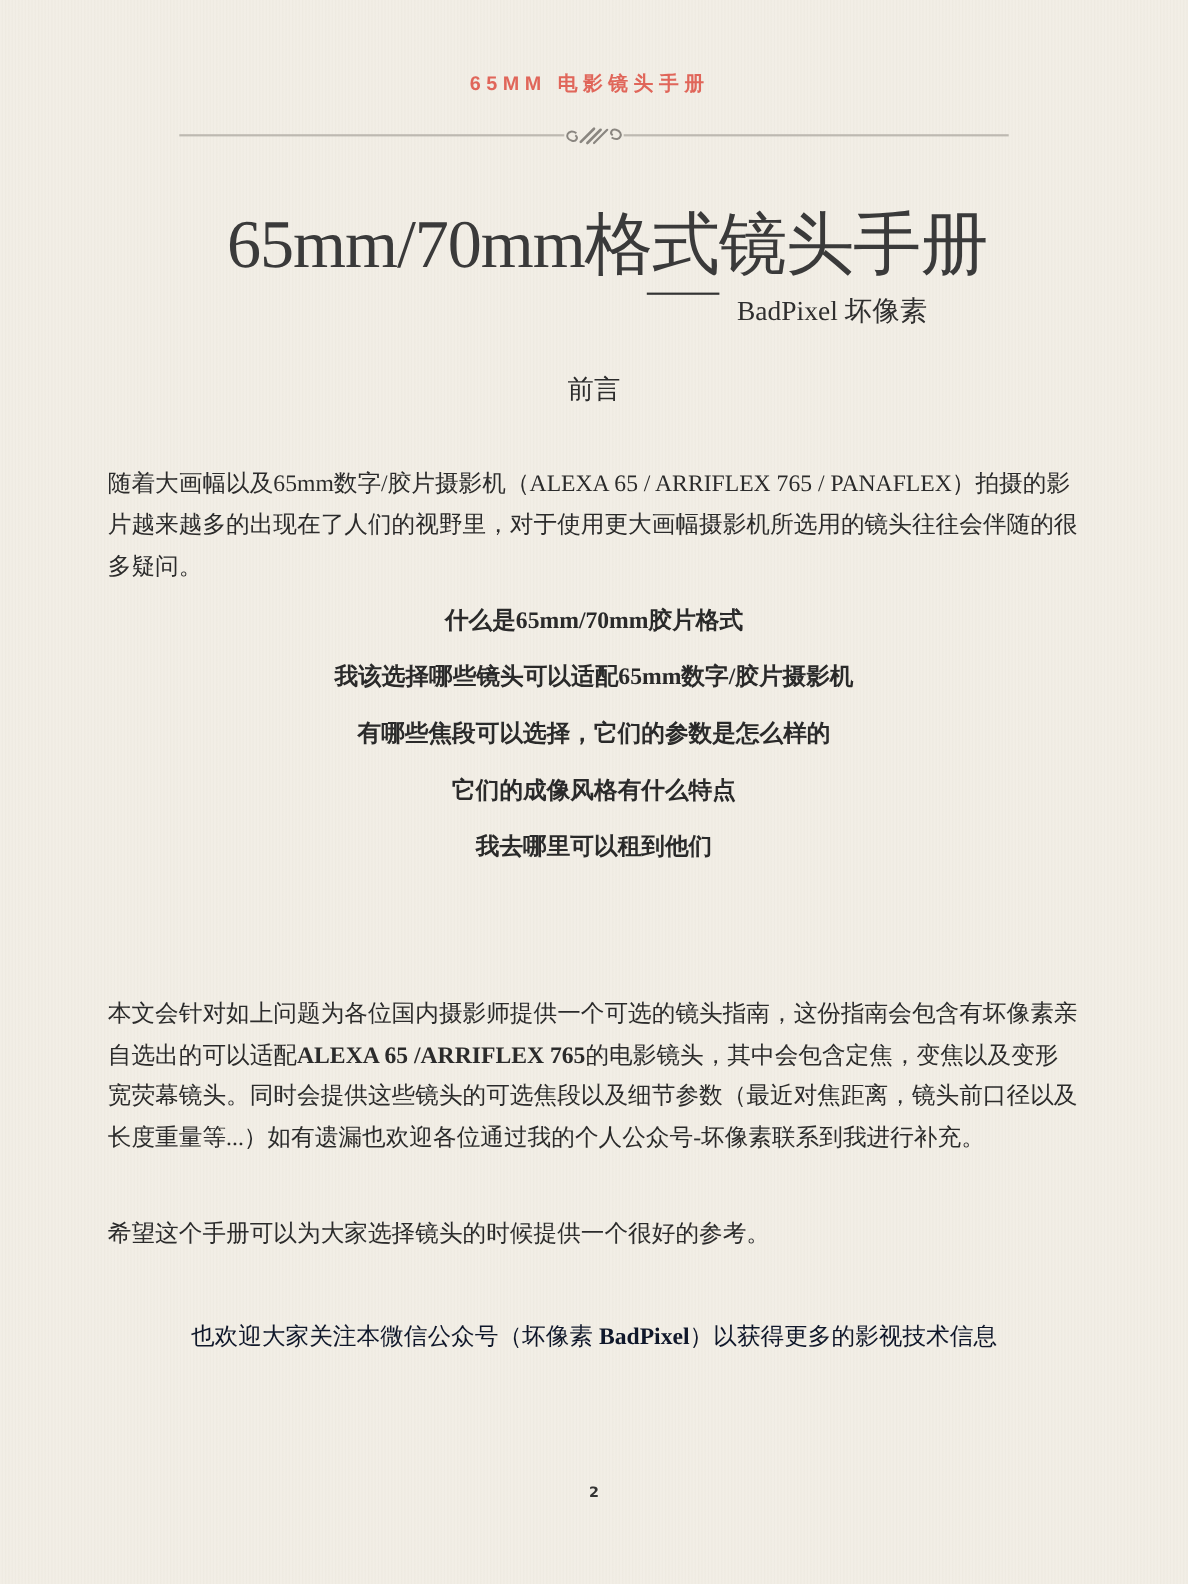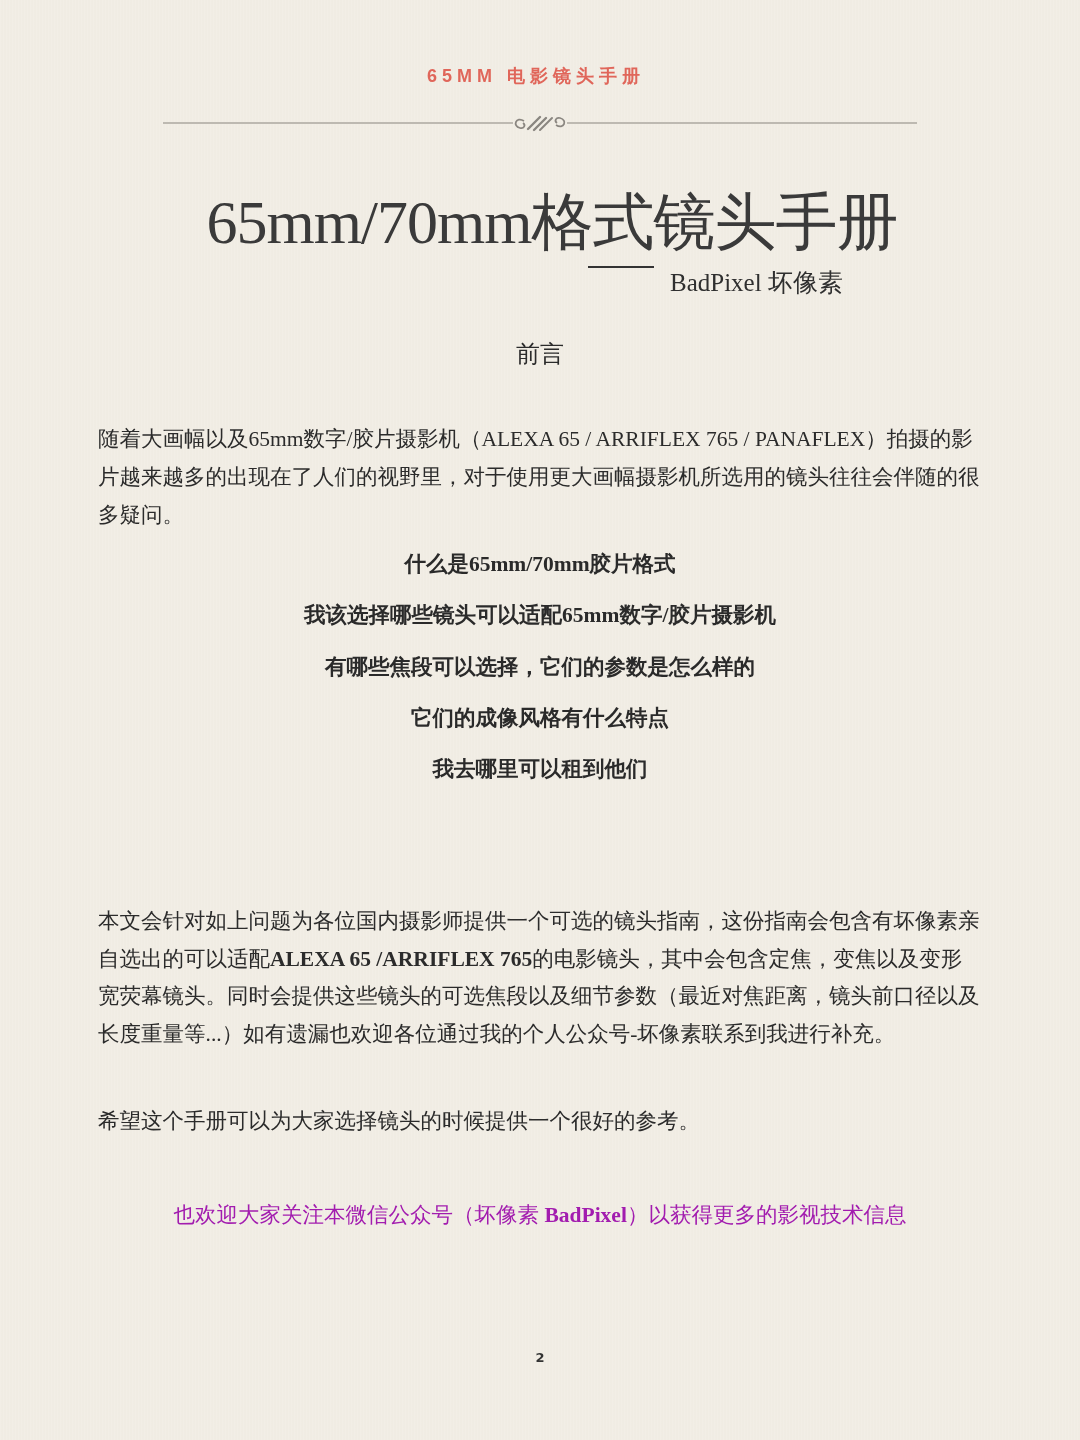--- a/index.html
+++ b/index.html
@@ -137,21 +137,21 @@
     .para-guide { top: 903px; }
     .para-hope { top: 1103px; }
     .follow-note {
       position: absolute;
       top: 1200px;
       left: 0;
       width: 1080px;
       text-align: center;
       font-family: "Liberation Serif", serif;
       font-size: 21.5px;
-      color: #a21caf;
+      color: #0f172a;
     }
     .follow-note b { font-weight: bold; }
     .page-number {
       position: absolute;
       top: 1350px;
       left: 0;
       width: 1080px;
       text-align: center;
       font-family: "DejaVu Sans", sans-serif;
       font-weight: bold;

